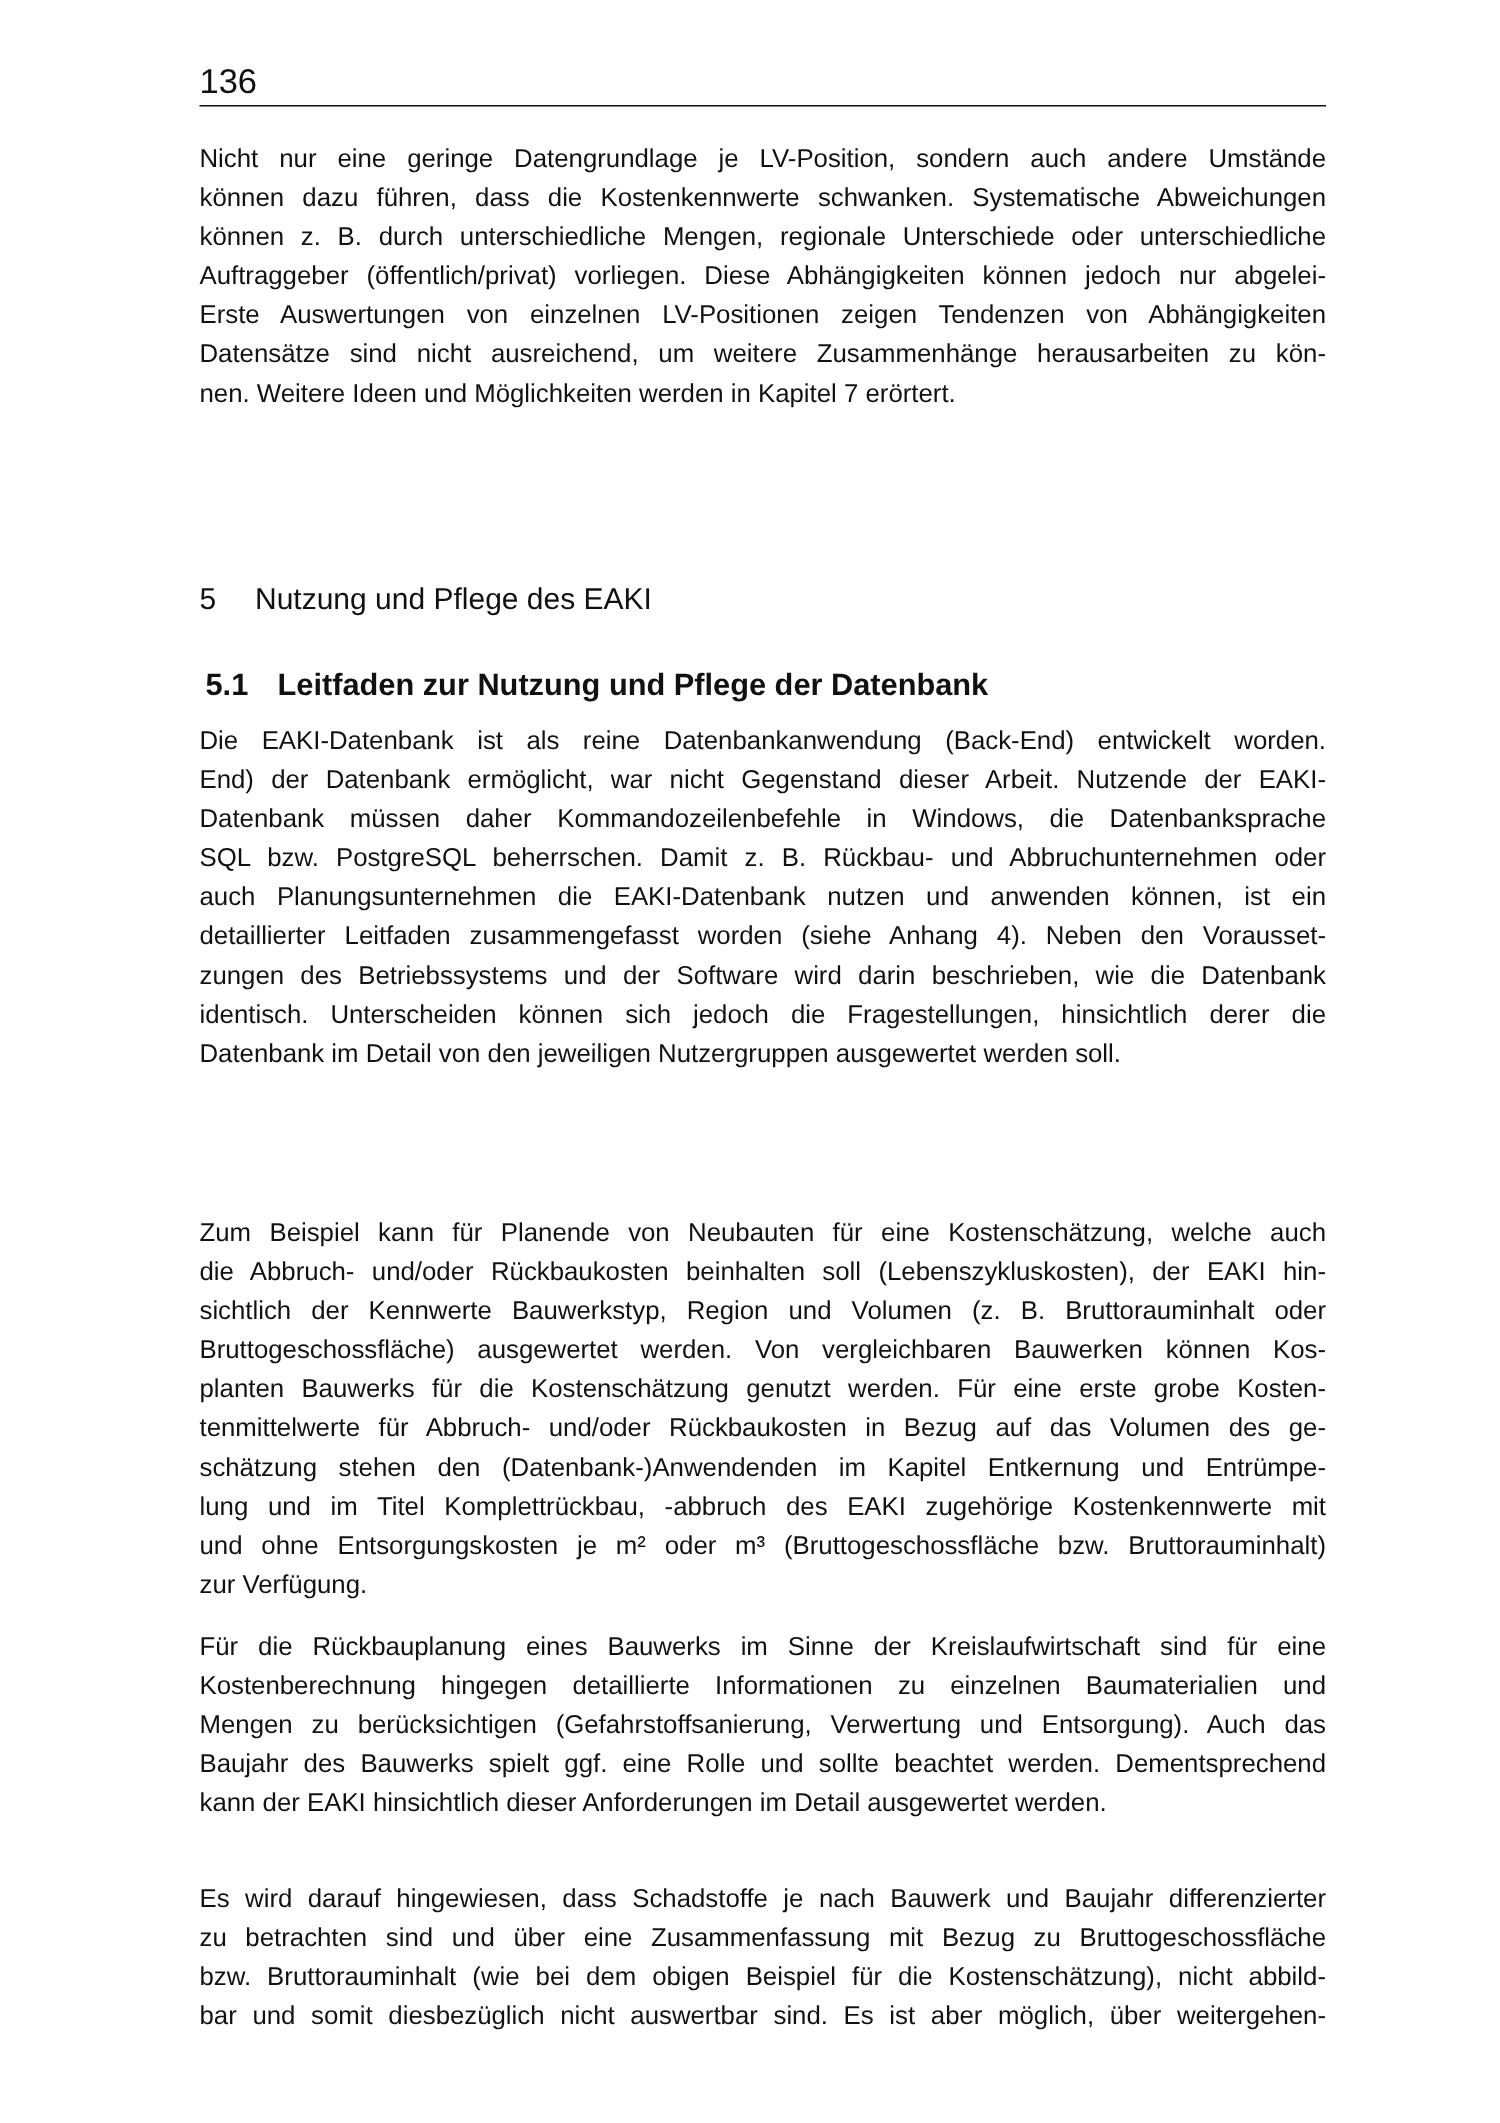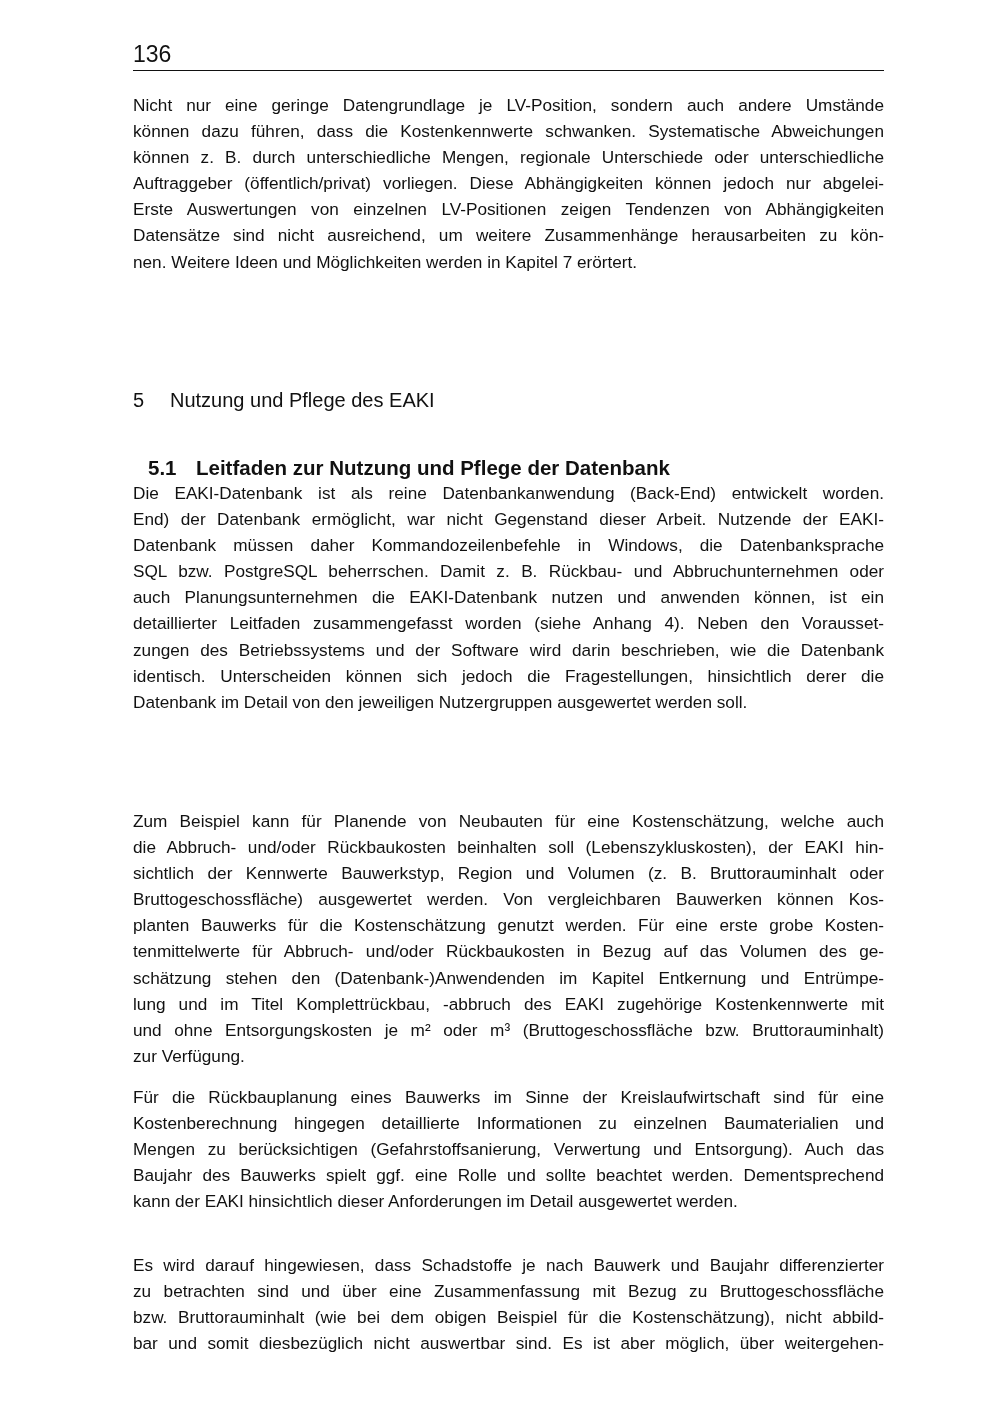--- a/index.html
+++ b/index.html
@@ -29,21 +29,21 @@
   <div class="jline">Auftraggeber (öffentlich/privat) vorliegen. Diese Abhängigkeiten können jedoch nur abgelei-</div>
   <div class="jline">Erste Auswertungen von einzelnen LV-Positionen zeigen Tendenzen von Abhängigkeiten</div>
   <div class="jline">Datensätze sind nicht ausreichend, um weitere Zusammenhänge herausarbeiten zu kön-</div>
   <div class="jline last">nen. Weitere Ideen und Möglichkeiten werden in Kapitel 7 erörtert.</div>
 </div>
 
 <h1 class="h1" style="margin:0;">
   <span class="num">5</span><span>Nutzung und Pflege des EAKI</span>
 </h1>
 
-<h2 class="h2" style="margin:15px;">
+<h2 class="h2" style="margin:4px;">
   <span class="num">5.1</span><span>Leitfaden zur Nutzung und Pflege der Datenbank</span>
 </h2>
 
 <div class="block" style="top:480px;">
   <div class="jline">Die EAKI-Datenbank ist als reine Datenbankanwendung (Back-End) entwickelt worden.</div>
   <div class="jline">End) der Datenbank ermöglicht, war nicht Gegenstand dieser Arbeit. Nutzende der EAKI-</div>
   <div class="jline">Datenbank müssen daher Kommandozeilenbefehle in Windows, die Datenbanksprache</div>
   <div class="jline">SQL bzw. PostgreSQL beherrschen. Damit z. B. Rückbau- und Abbruchunternehmen oder</div>
   <div class="jline">auch Planungsunternehmen die EAKI-Datenbank nutzen und anwenden können, ist ein</div>
   <div class="jline">detaillierter Leitfaden zusammengefasst worden (siehe Anhang 4). Neben den Vorausset-</div>

